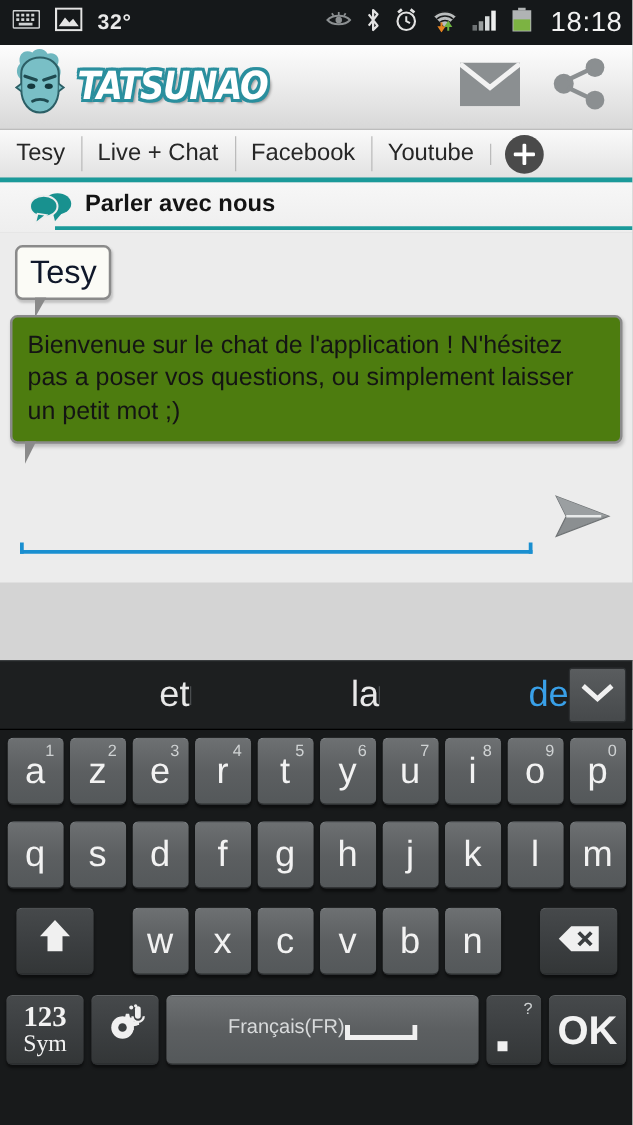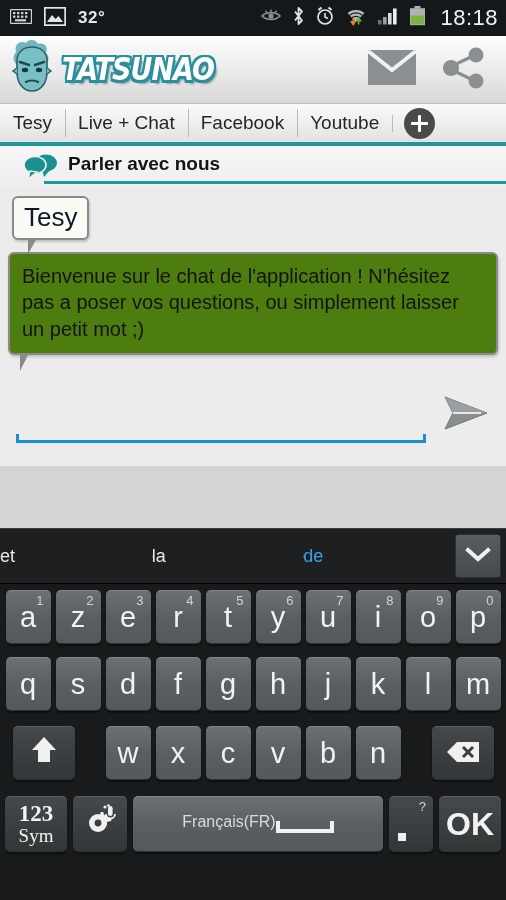--- a/index.html
+++ b/index.html
@@ -130,21 +130,21 @@
   .filler{ background:#d4d4d4; height:96px; }
 
   
   .keyboard{ background:#181a1b; position:absolute; left:0; bottom:0; width:506px; height:372px; }
   .suggest{
     height:56px; background:#1d1f20; display:flex; align-items:center;
     border-top:1px solid #3a3d3f; border-bottom:1px solid #000;
     padding-right:5px;
   }
   .sugg{
-    flex:1; text-align:left; font-size:18px; color:#e8e8e8; position:relative;
+    flex:1; text-align:right; font-size:29px; color:#e8e8e8; position:relative;
   }
   .sugg.active{ color:#39a0e8; }
   .sugg + .sugg::before{
     content:""; position:absolute; left:0; top:9px; bottom:9px; width:1px; background:#4a4d4f;
   }
   .sugg-more{
     width:46px; height:44px; background:linear-gradient(to bottom,#5a5d5f,#46494b);
     border-radius:3px; display:flex; align-items:center; justify-content:center;
     border:1px solid #2c2f31;
   }

